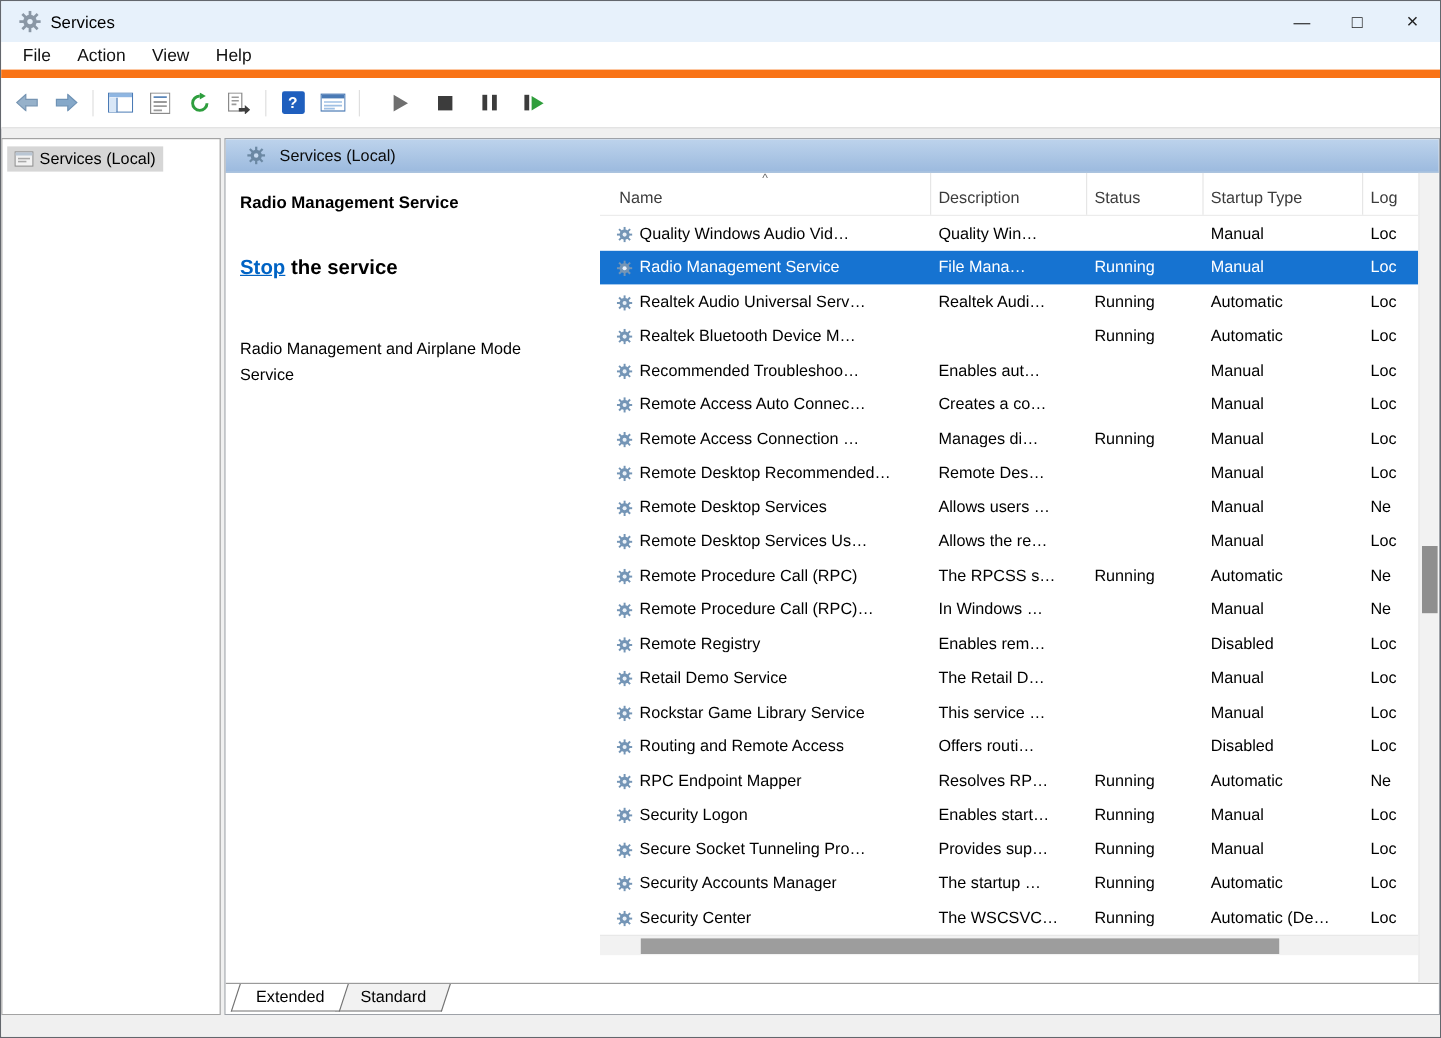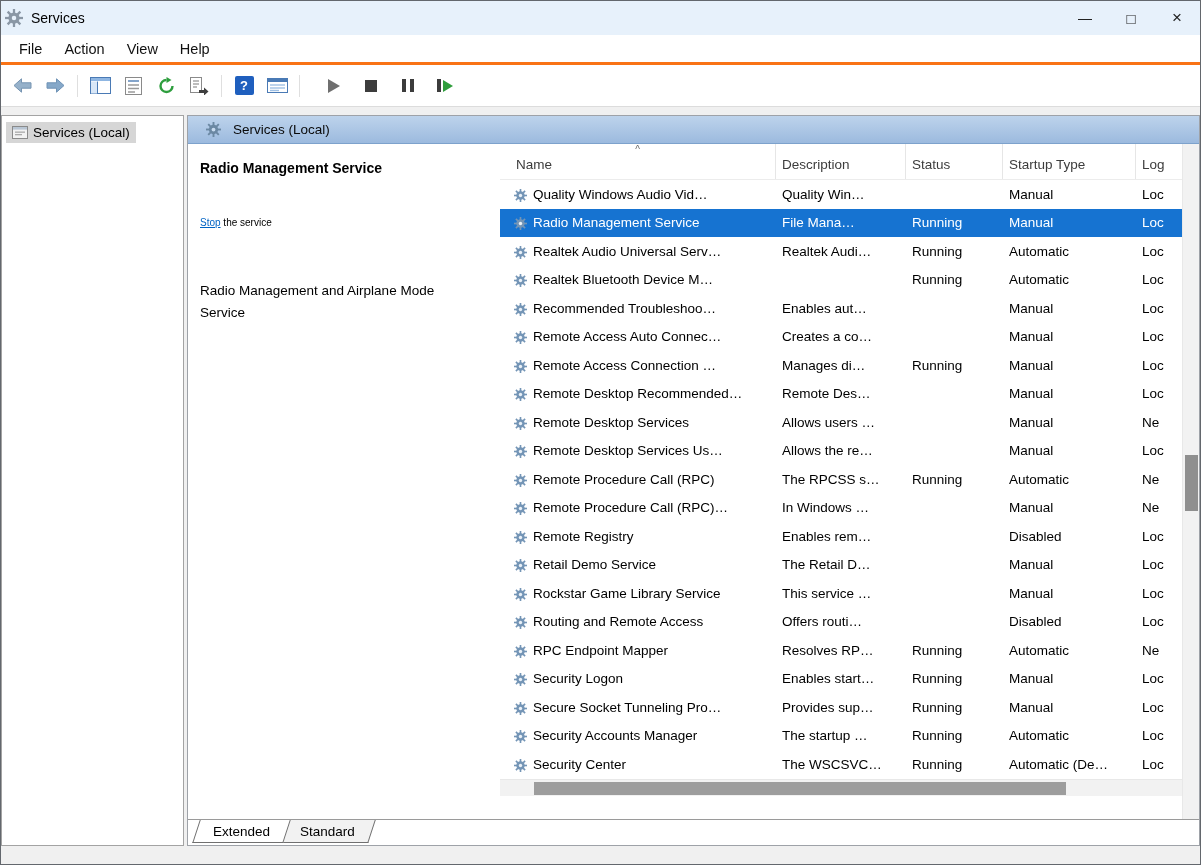--- a/index.html
+++ b/index.html
@@ -3,32 +3,32 @@
 <meta charset="utf-8">
 <style>
   * { margin:0; padding:0; box-sizing:border-box; }
   html,body { width:1201px; height:865px; overflow:hidden; background:#f0f0f0;
     font-family:"Liberation Sans","DejaVu Sans",sans-serif; }
   .window { width:1201px; height:865px; border:1px solid #63676d; display:flex;
     flex-direction:column; background:#f0f0f0; }
 
   
   .titlebar { height:34px; background:#e7f1fb; display:flex; align-items:center;
-    padding-left:4px; flex:0 0 auto; }
+    padding-left:15px; flex:0 0 auto; }
   .app-icon { width:18px; height:18px; margin-right:8px; display:inline-flex; }
   .title { font-size:14px; color:#000; }
   .tb-spacer { flex:1; }
   .wc { width:46px; height:34px; border:none; background:transparent; font-size:14px;
     color:#222; cursor:default; font-family:inherit; }
   .wc.max { font-size:15px; }
   .wc.close { font-size:17px; }
 
   
   .menubar { height:30px; background:#fff; display:flex; align-items:center;
-    padding-left:8px; gap:2px; flex:0 0 auto; border-bottom:3px solid #f97316; }
+    padding-left:8px; gap:2px; flex:0 0 auto; border-bottom:7px solid #f97316; }
   .menu-item { font-size:14.5px; color:#111; padding:4px 10px; }
 
   
   .toolbar { height:42px; background:#fff; display:flex; align-items:center;
     padding:0 8px; gap:7px; flex:0 0 auto; border-bottom:1px solid #dcdcdc; }
   .tb-btn { display:inline-flex; align-items:center; justify-content:center;
     width:26px; height:26px; }
   .tb-sep { width:1px; height:22px; background:#dfdfdf; margin:0 2px; }
   .help-glyph { width:19px; height:19px; background:#1f5fbe; color:#fff; font-size:13px;
     font-weight:bold; display:inline-flex; align-items:center; justify-content:center;
@@ -61,21 +61,21 @@
     border-bottom:1px solid #7da2cc; display:flex; align-items:center;
     padding-left:18px; gap:12px; }
   .ph-icon { display:inline-flex; }
   .ph-title { font-size:13.5px; color:#0a0a0a; }
 
   .panel-body { flex:1; display:flex; overflow:hidden; background:#fff; }
 
   
   .desc-pane { width:312px; flex:0 0 auto; padding:16px 12px 0 12px; overflow:hidden; }
   .svc-title { font-size:14px; font-weight:bold; color:#000; margin-bottom:36px; }
-  .link-line { font-size:10px; line-height:22px; color:#000; }
+  .link-line { font-size:17px; line-height:22px; color:#000;font-weight:bold; }
   .svc-link { color:#0063c4; text-decoration:underline; cursor:pointer; }
   .svc-desc { margin-top:46px; font-size:13.5px; line-height:22px; color:#000;
     max-width:272px; }
 
   
   .list-pane { flex:1; display:flex; flex-direction:column; overflow:hidden; }
   .list-header { height:36px; flex:0 0 auto; display:grid;
     grid-template-columns:276px 130px 97px 133px 1fr; align-items:end;
     border-bottom:1px solid #ececec; }
   .hcol { font-size:13.5px; color:#3c3c3c; padding:0 4px 7px 6px; position:relative;

